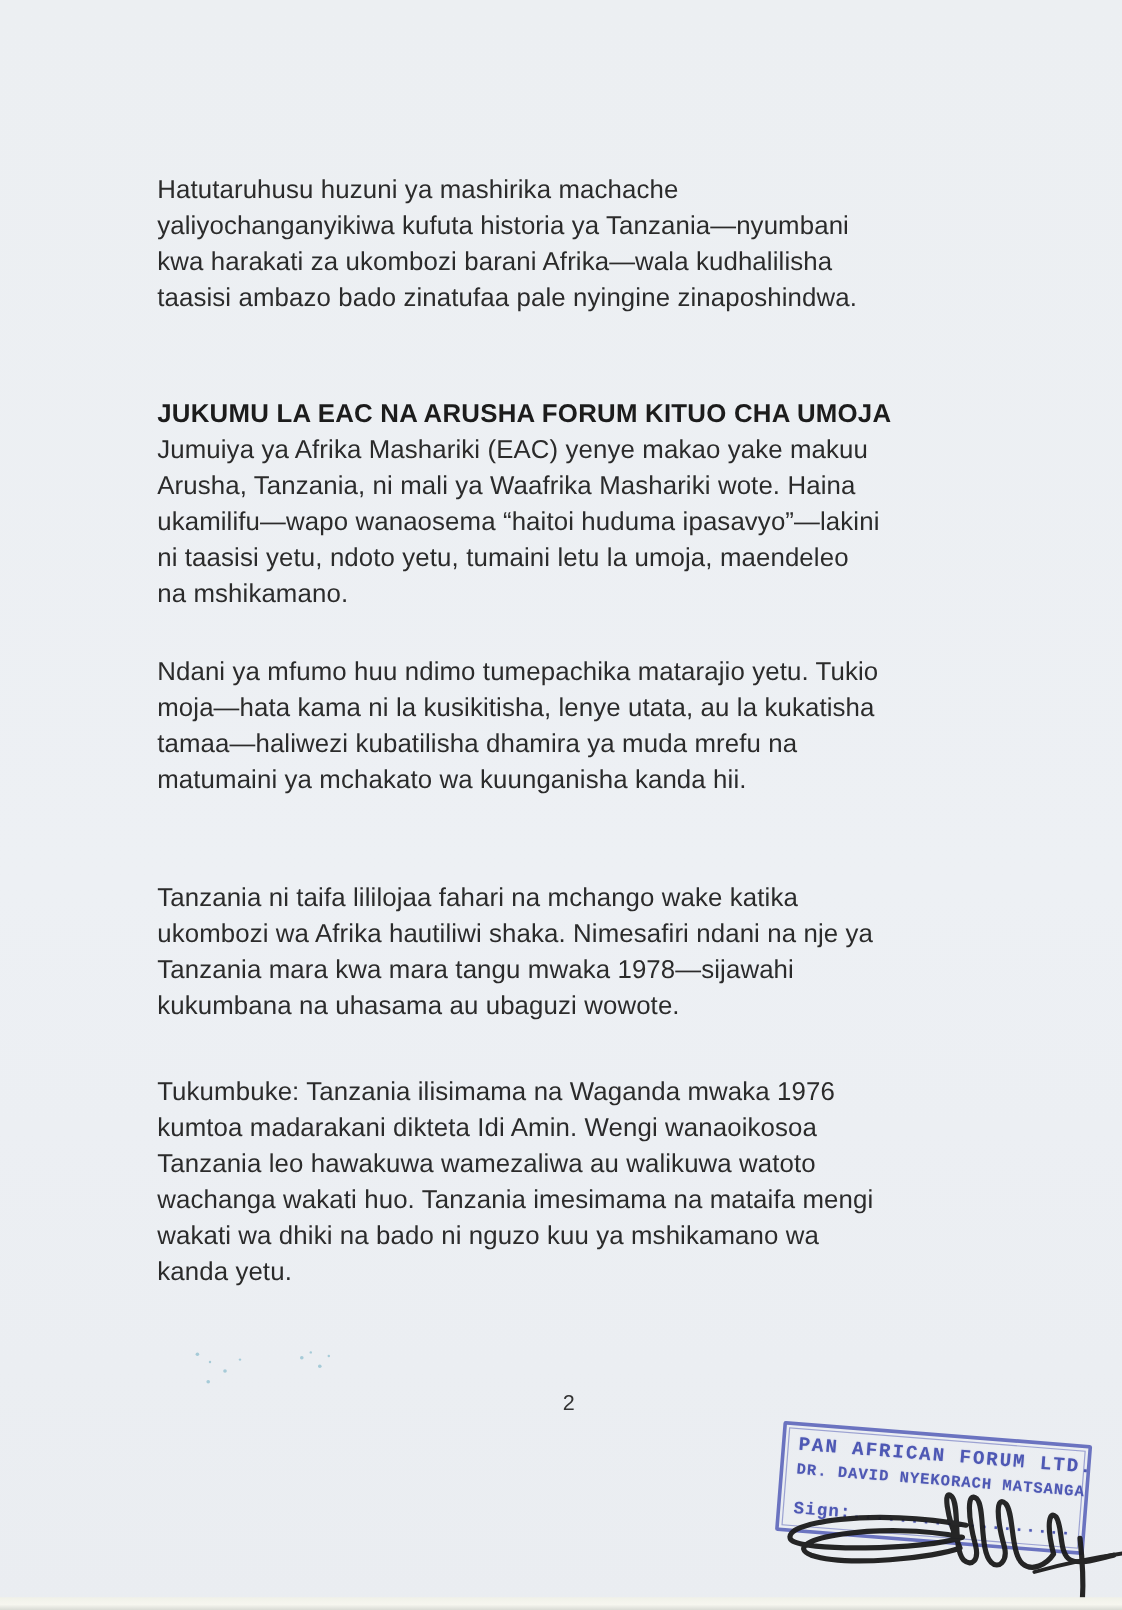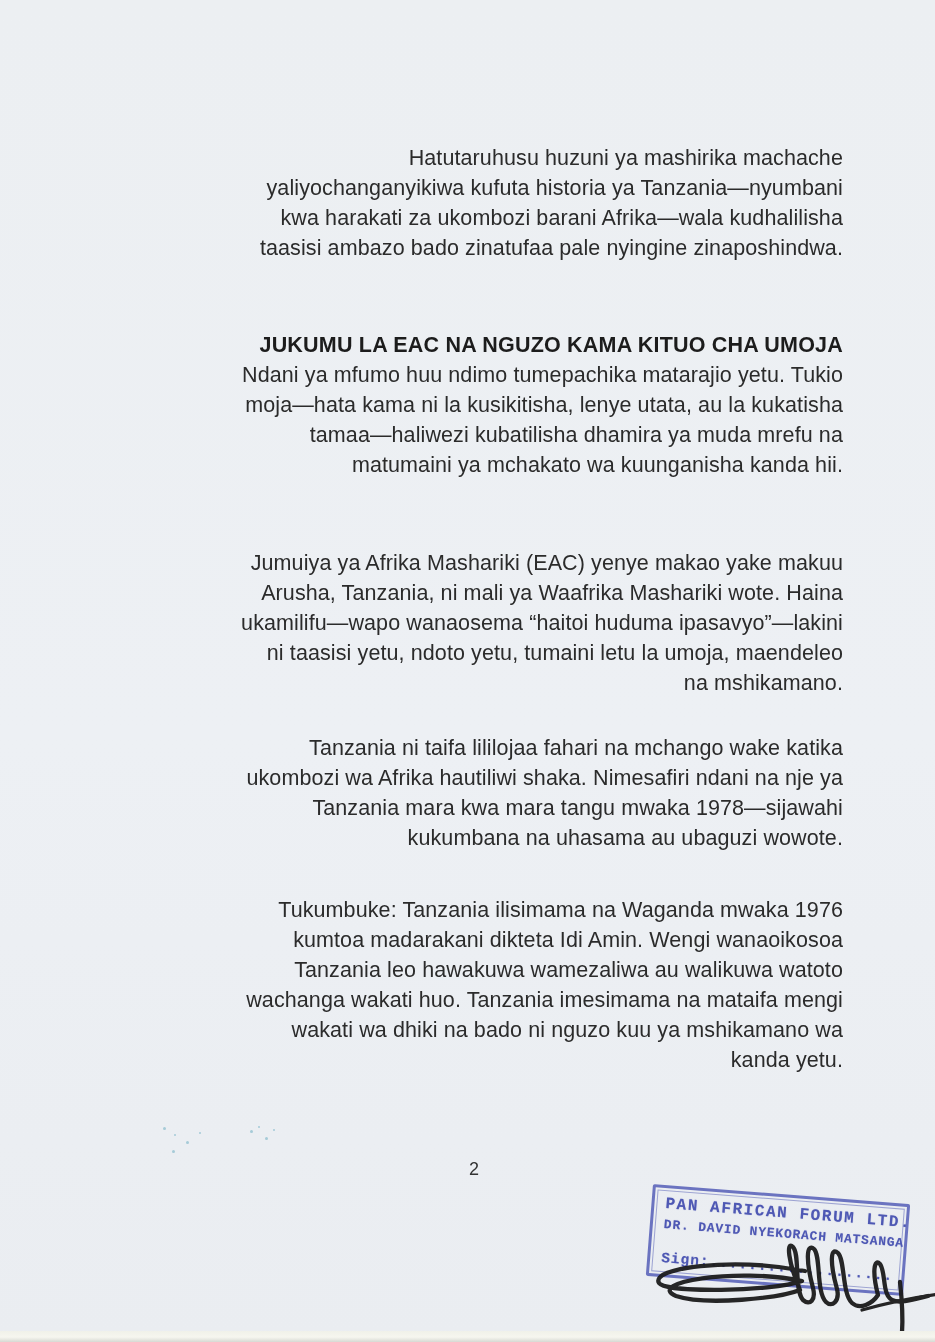--- a/index.html
+++ b/index.html
@@ -10,21 +10,20 @@
     overflow: hidden;
     background: linear-gradient(180deg, #eceff2 0%, #edf0f4 55%, #eaedf1 100%);
     font-family: "Liberation Sans", sans-serif;
   }
   .content {
     position: absolute;
     left: 131px;
     top: 143px;
     width: 712px;
     color: #2b2b2b;
-    text-align: right;
   }
   .para {
     margin: 0;
     font-size: 21.5px;
     line-height: 30px;
     letter-spacing: 0.1px;
     white-space: pre-line;
     color: #2b2b2b;
   }
   .para.p1 { margin-bottom: 67px; }
@@ -117,30 +116,30 @@
 </head>
 <body>
 
 <div class="page">
 
   <main class="content">
     <p class="para p1">Hatutaruhusu huzuni ya mashirika machache
 yaliyochanganyikiwa kufuta historia ya Tanzania—nyumbani
 kwa harakati za ukombozi barani Afrika—wala kudhalilisha
 taasisi ambazo bado zinatufaa pale nyingine zinaposhindwa.</p>
-    <h2 class="heading">JUKUMU LA EAC NA NGUZO KAMA KITUO CHA UMOJA</h2>
-    <p class="para p3">Ndani ya mfumo huu ndimo tumepachika matarajio yetu. Tukio
-moja—hata kama ni la kusikitisha, lenye utata, au la kukatisha
-tamaa—haliwezi kubatilisha dhamira ya muda mrefu na
-matumaini ya mchakato wa kuunganisha kanda hii.</p>
+    <h2 class="heading">JUKUMU LA EAC NA ARUSHA FORUM KITUO CHA UMOJA</h2>
     <p class="para p2">Jumuiya ya Afrika Mashariki (EAC) yenye makao yake makuu
 Arusha, Tanzania, ni mali ya Waafrika Mashariki wote. Haina
 ukamilifu—wapo wanaosema “haitoi huduma ipasavyo”—lakini
 ni taasisi yetu, ndoto yetu, tumaini letu la umoja, maendeleo
 na mshikamano.</p>
+    <p class="para p3">Ndani ya mfumo huu ndimo tumepachika matarajio yetu. Tukio
+moja—hata kama ni la kusikitisha, lenye utata, au la kukatisha
+tamaa—haliwezi kubatilisha dhamira ya muda mrefu na
+matumaini ya mchakato wa kuunganisha kanda hii.</p>
     <p class="para p4">Tanzania ni taifa lililojaa fahari na mchango wake katika
 ukombozi wa Afrika hautiliwi shaka. Nimesafiri ndani na nje ya
 Tanzania mara kwa mara tangu mwaka 1978—sijawahi
 kukumbana na uhasama au ubaguzi wowote.</p>
     <p class="para p5">Tukumbuke: Tanzania ilisimama na Waganda mwaka 1976
 kumtoa madarakani dikteta Idi Amin. Wengi wanaoikosoa
 Tanzania leo hawakuwa wamezaliwa au walikuwa watoto
 wachanga wakati huo. Tanzania imesimama na mataifa mengi
 wakati wa dhiki na bado ni nguzo kuu ya mshikamano wa
 kanda yetu.</p>

